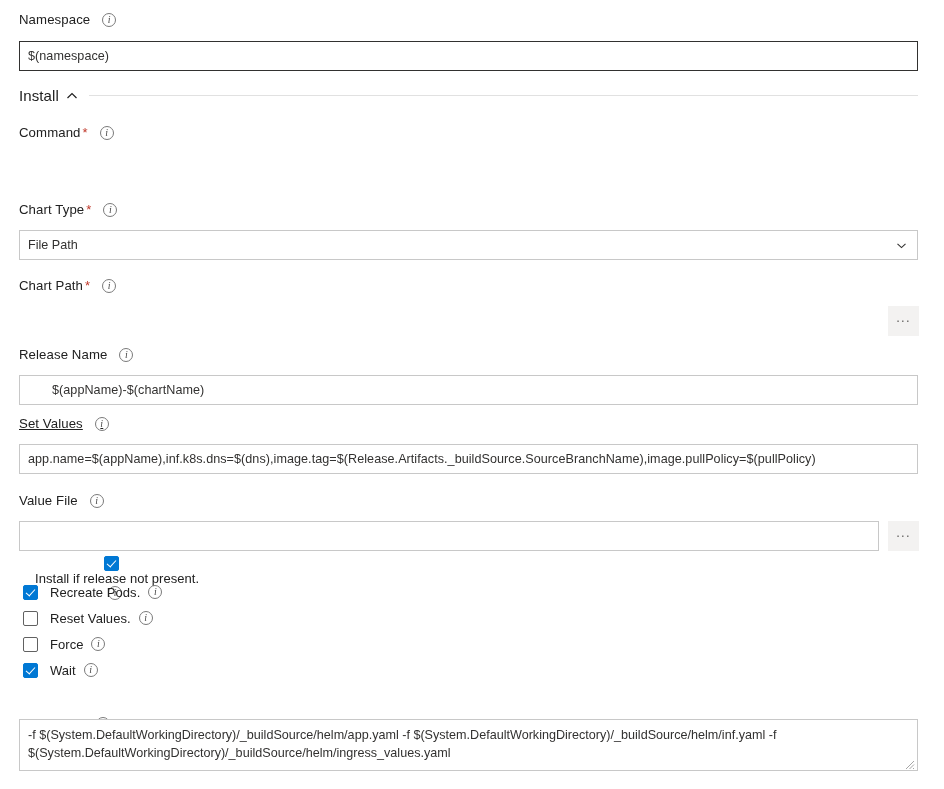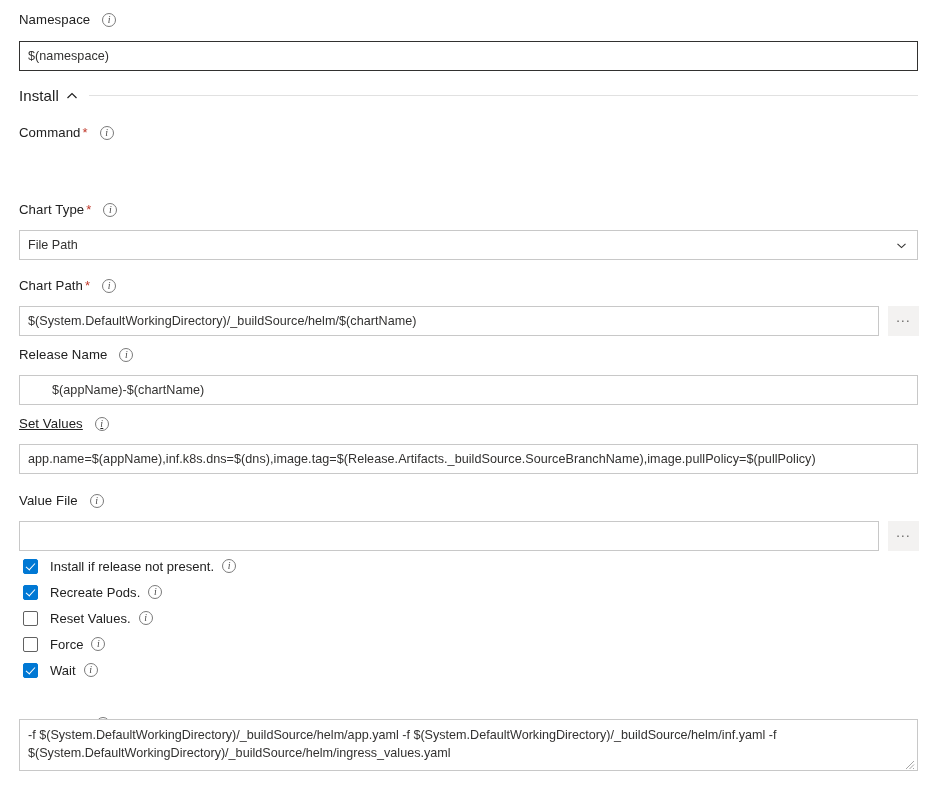--- a/index.html
+++ b/index.html
@@ -241,23 +241,20 @@
           <path d="M1.5 3.8 L5.5 7.6 L9.5 3.8" fill="none" stroke="#323130" stroke-width="1.1"></path>
         </svg>
     </span>
   </div>
 
   <div style="position:absolute;left:19px;top:278px;" class="field-label">
     <span>Chart Path</span>
     <span class="req">*</span>
     <span class="info-icon">i</span>
   </div>
-  <div class="text-input" style="position:absolute;left:19px;top:306px;width:860px;">
-    <span class="val">$(System.DefaultWorkingDirectory)/_buildSource/helm/$(chartName)</span>
-  </div>
   <div class="browse-btn" style="position:absolute;left:888px;top:306px;">
     <span>...</span>
   </div>
 
   <div style="position:absolute;left:19px;top:347px;" class="field-label">
     <span>Release Name</span>
     <span class="info-icon">i</span>
   </div>
   <div class="text-input" style="position:absolute;left:19px;top:375px;width:899px;padding-left:32px;">
     <span class="val">$(appName)-$(chartName)</span>
@@ -275,21 +272,21 @@
     <span>Value File</span>
     <span class="info-icon">i</span>
   </div>
   <div class="text-input" style="position:absolute;left:19px;top:521px;width:860px;">
     <span class="val"></span>
   </div>
   <div class="browse-btn" style="position:absolute;left:888px;top:521px;">
     <span>...</span>
   </div>
 
-  <div class="check-row" style="position:absolute;left:23px;top:556px;">
+  <div class="check-row" style="position:absolute;left:23px;top:556px;flex-direction:column;">
     <span class="cbox checked"></span>
     <span class="check-label">Install if release not present.</span>
     <span class="info-icon tight">i</span>
   </div>
 
   <div class="check-row" style="position:absolute;left:23px;top:582px;">
     <span class="cbox checked"></span>
     <span class="check-label">Recreate Pods.</span>
     <span class="info-icon tight">i</span>
   </div>

